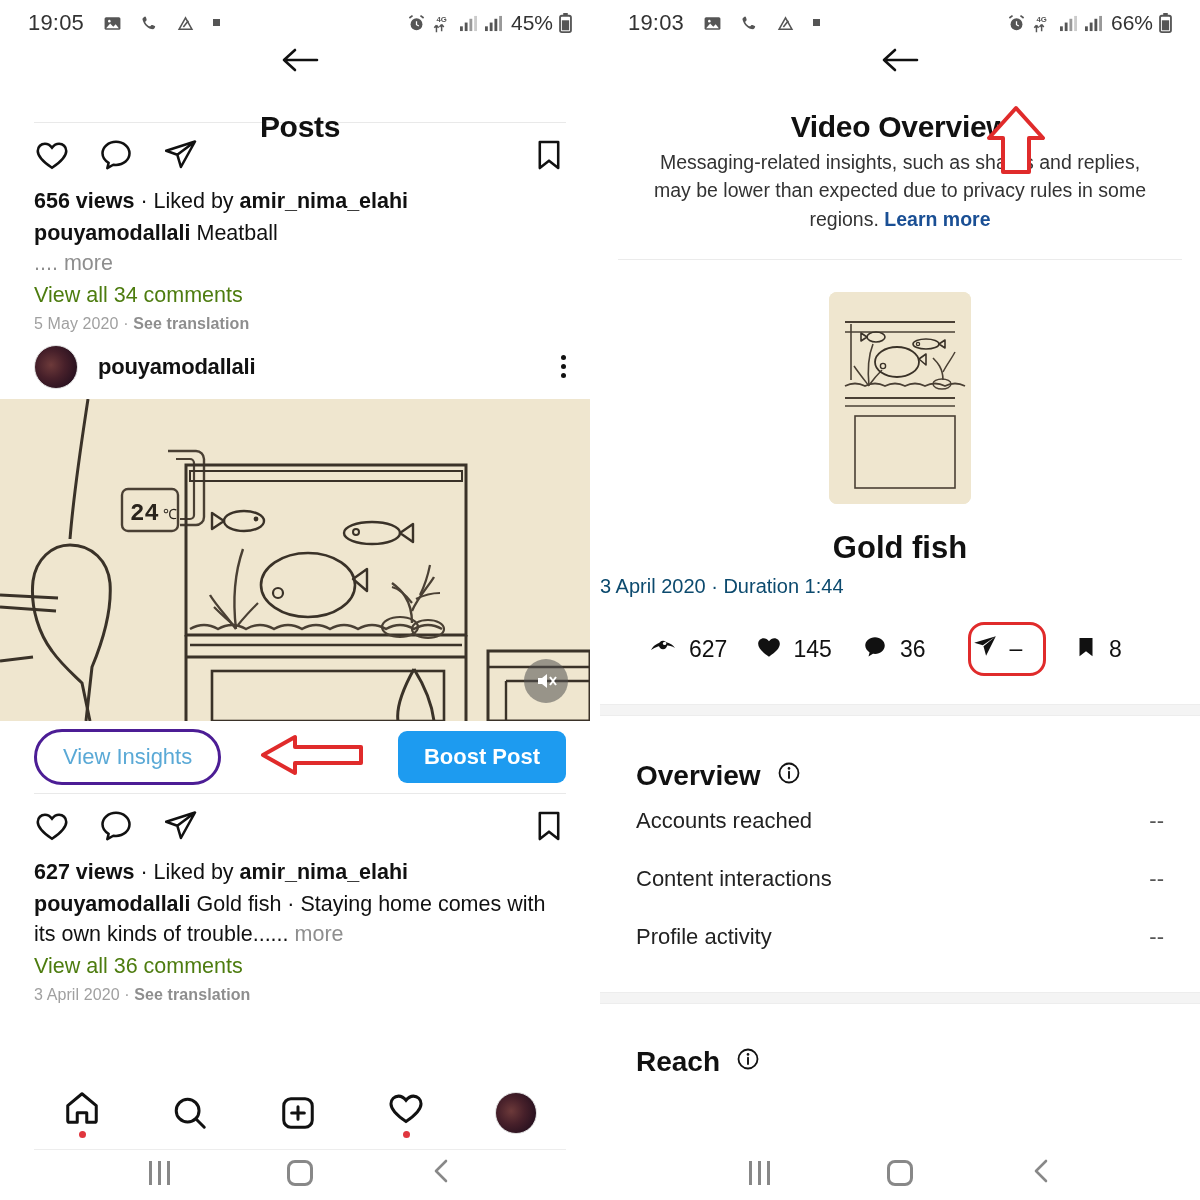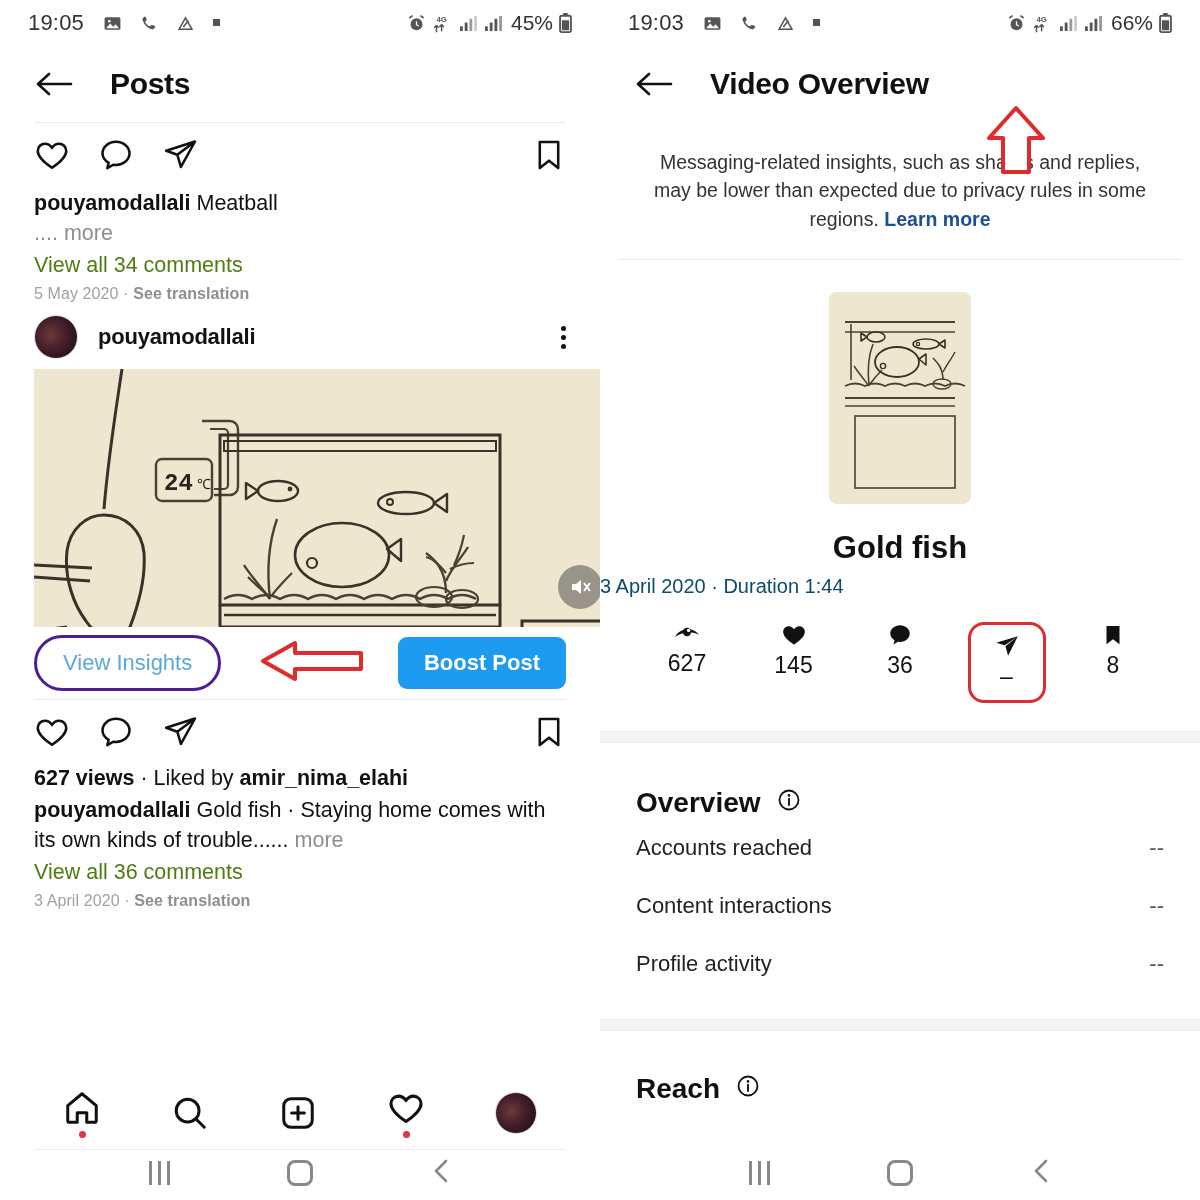--- a/index.html
+++ b/index.html
@@ -17,21 +17,21 @@
     height: 46px; display: flex; align-items: center;
     padding: 0 28px; font-size: 22px; color: #3b3b3b; font-weight: 400;
   }
   .sb-left { display: flex; align-items: center; gap: 19px; }
   .sb-right { display: flex; align-items: center; gap: 6px; margin-left: auto; }
   .sb-time { letter-spacing: .2px; font-size: 22px; color: #333; }
   .sb-ico { display: inline-flex; align-items: center; }
   .sb-pct { font-size: 21px; color: #333; margin-left: 2px; }
 
   
-  .appbar { height: 76px; display: flex; align-items: center; padding: 0 34px; gap: 36px; }
+  .appbar { height: 76px; display: flex; align-items: center; padding: 0 34px; gap: 36px; flex-direction: column; }
   .appbar .back { width: 40px; height: 40px; display:flex; align-items:center; justify-content:center; }
   .appbar .title { font-size: 30px; font-weight: bold; color: #111; letter-spacing: -.3px; }
 
   
   .hairline { height: 1px; background: #e9e9e9; margin: 0 34px; }
   .action-row {
     display: flex; align-items: center; padding: 14px 34px 6px 34px;
   }
   .action-row .grp { display: flex; gap: 28px; }
   .action-row .bm { margin-left: auto; }
@@ -51,21 +51,21 @@
     width: 44px; height: 44px; border-radius: 50%;
     background: radial-gradient(circle at 38% 45%, #6d3a3a 0%, #47202a 40%, #2a1220 75%, #190a12 100%);
     flex: none; border: 1px solid #ddd;
   }
   .avatar.sm { width: 42px; height: 42px; }
   .post-head .uname { font-size: 22px; font-weight: bold; color: #111; margin-left: 20px; letter-spacing: -.2px; }
   .post-head .kebab { margin-left: auto; display: flex; flex-direction: column; gap: 4px; }
   .post-head .kebab i { width: 5px; height: 5px; background: #111; border-radius: 50%; display: block; }
 
   
-  .photo { width: 590px; height: 258px; background: #fef9c3; position: relative; overflow: hidden; margin-left: 34px; }
+  .photo { width: 590px; height: 322px; background: #fef9c3; position: relative; overflow: hidden; }
   .mute-btn {
     position: absolute; right: 22px; bottom: 18px; width: 44px; height: 44px;
     border-radius: 50%; background: rgba(80,80,80,.55);
     display: flex; align-items: center; justify-content: center;
   }
 
   
   .insights-row { height: 72px; display: flex; align-items: center; padding: 0 34px; position: relative; }
   .view-insights {
     font-size: 22px; color: #5aa9d6; font-weight: normal;
@@ -110,21 +110,21 @@
 
   .thumb-wrap { display: flex; justify-content: center; padding-top: 32px; }
   .thumb {
     width: 142px; height: 212px; border-radius: 8px;
     background: #efe6cf; overflow: hidden; position: relative;
   }
   .vid-title { text-align: center; font-size: 31px; font-weight: bold; color: #111; margin-top: 26px; }
   .vid-sub { font-size: 20px; color: #0c4a6e; margin-top: 9px; }
 
   .stats { display: flex; justify-content: space-between; padding: 24px 48px 0 48px; position: relative; }
-  .stat { width: 78px; display: flex; flex-direction: column; align-items: center; }
+  .stat { width: 78px; display: flex; flex-direction: row; align-items: center; gap: 11px; }
   .stat .v { font-size: 23px; color: #111; }
   .stat.hl { border: 3px solid #e02b2b; border-radius: 16px; padding: 8px 0 10px 0; }
 
   .band { height: 12px; background: #f4f4f4; border-top: 1px solid #ededed; border-bottom: 1px solid #ededed; }
   .section-title { font-size: 28px; font-weight: bold; color: #111; display: flex; align-items: center; gap: 16px; padding: 0 36px; }
   .rows { padding: 0 36px; }
   .row { display: flex; align-items: center; height: 58px; font-size: 22px; color: #222; }
   .row .val { margin-left: auto; color: #555; font-size: 22px; }
 </style>
 </head>
@@ -233,20 +233,23 @@
         </span>
       </div>
       <span class="bm">
         <svg width="34" height="34" viewBox="0 0 24 24">
             <path d="M5.5 2.8h13v18.4L12 16l-6.5 5.2z" fill="none" stroke="#111" stroke-width="1.8" stroke-linejoin="round"></path>
           </svg>
       </span>
     </div>
 
     <div class="meta">
+      <div class="likes">
+        <b>656 views</b><span> · Liked by </span><b>amir_nima_elahi</b>
+      </div>
       <div class="caption">
         <b>pouyamodallali</b><span> Meatball</span>
       </div>
       <div class="dots">
         <span>....</span>
         <span class="more">more</span>
       </div>
       <div class="comments">View all 34 comments</div>
       <div class="date">
         <span>5 May 2020</span><span> · </span><b>See translation</b>

